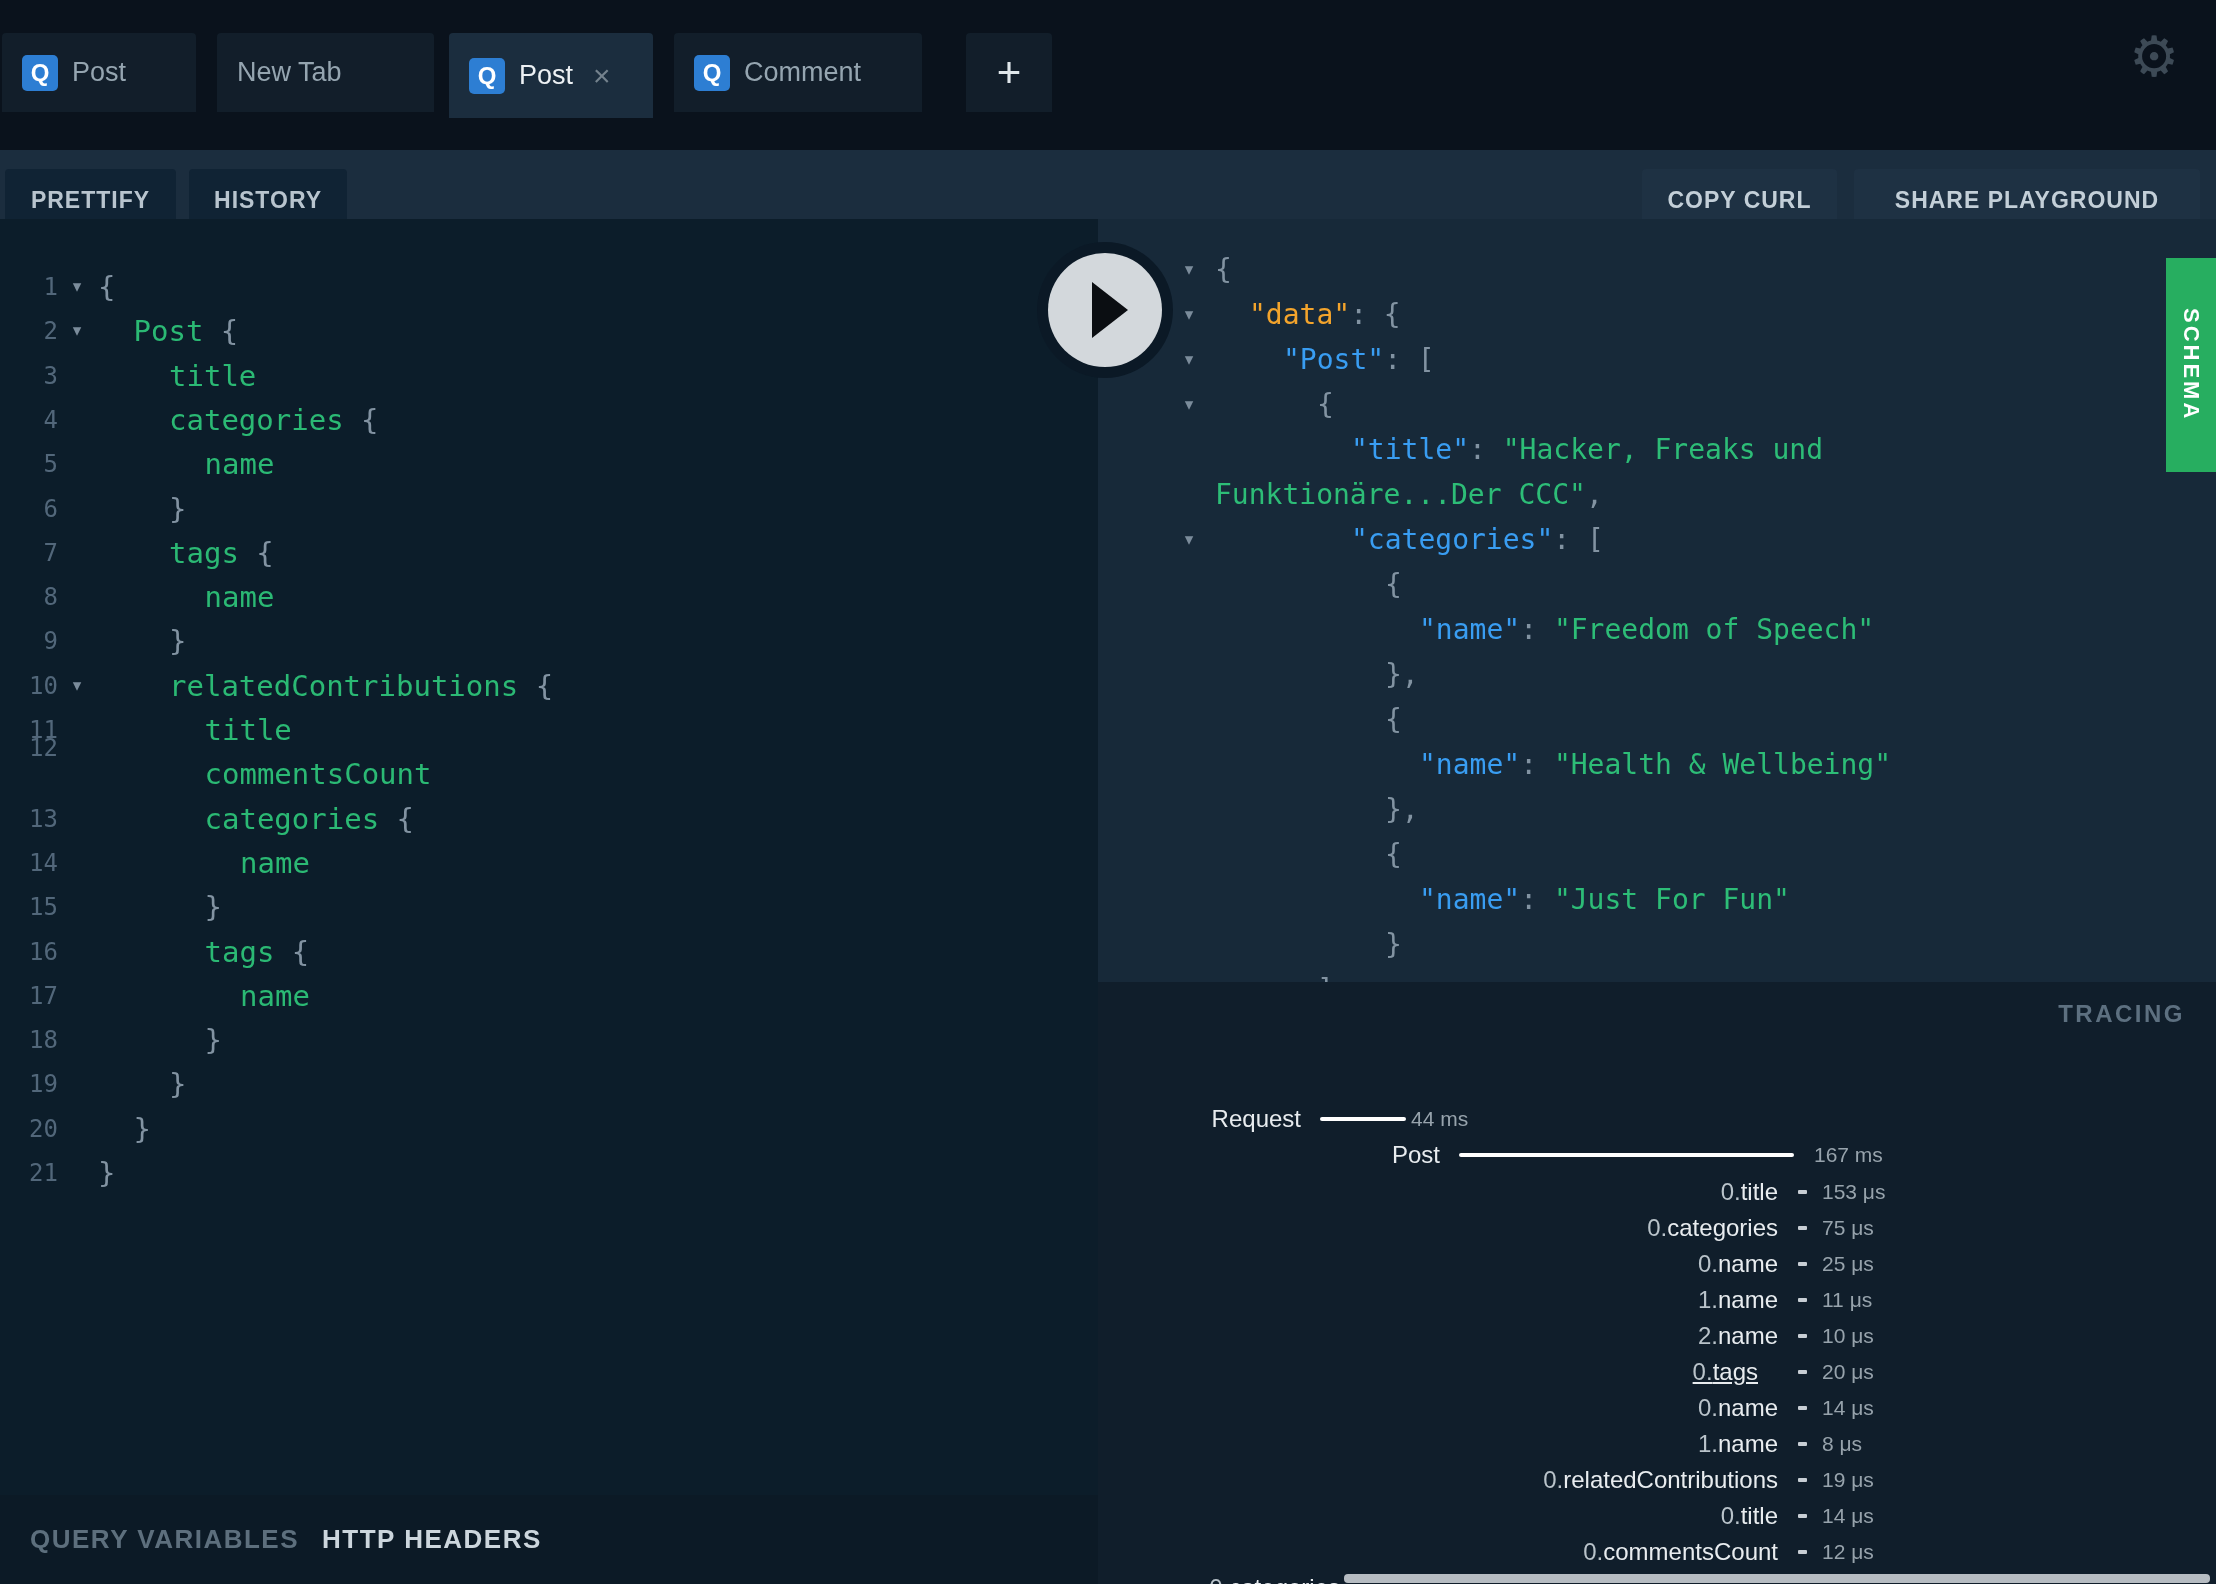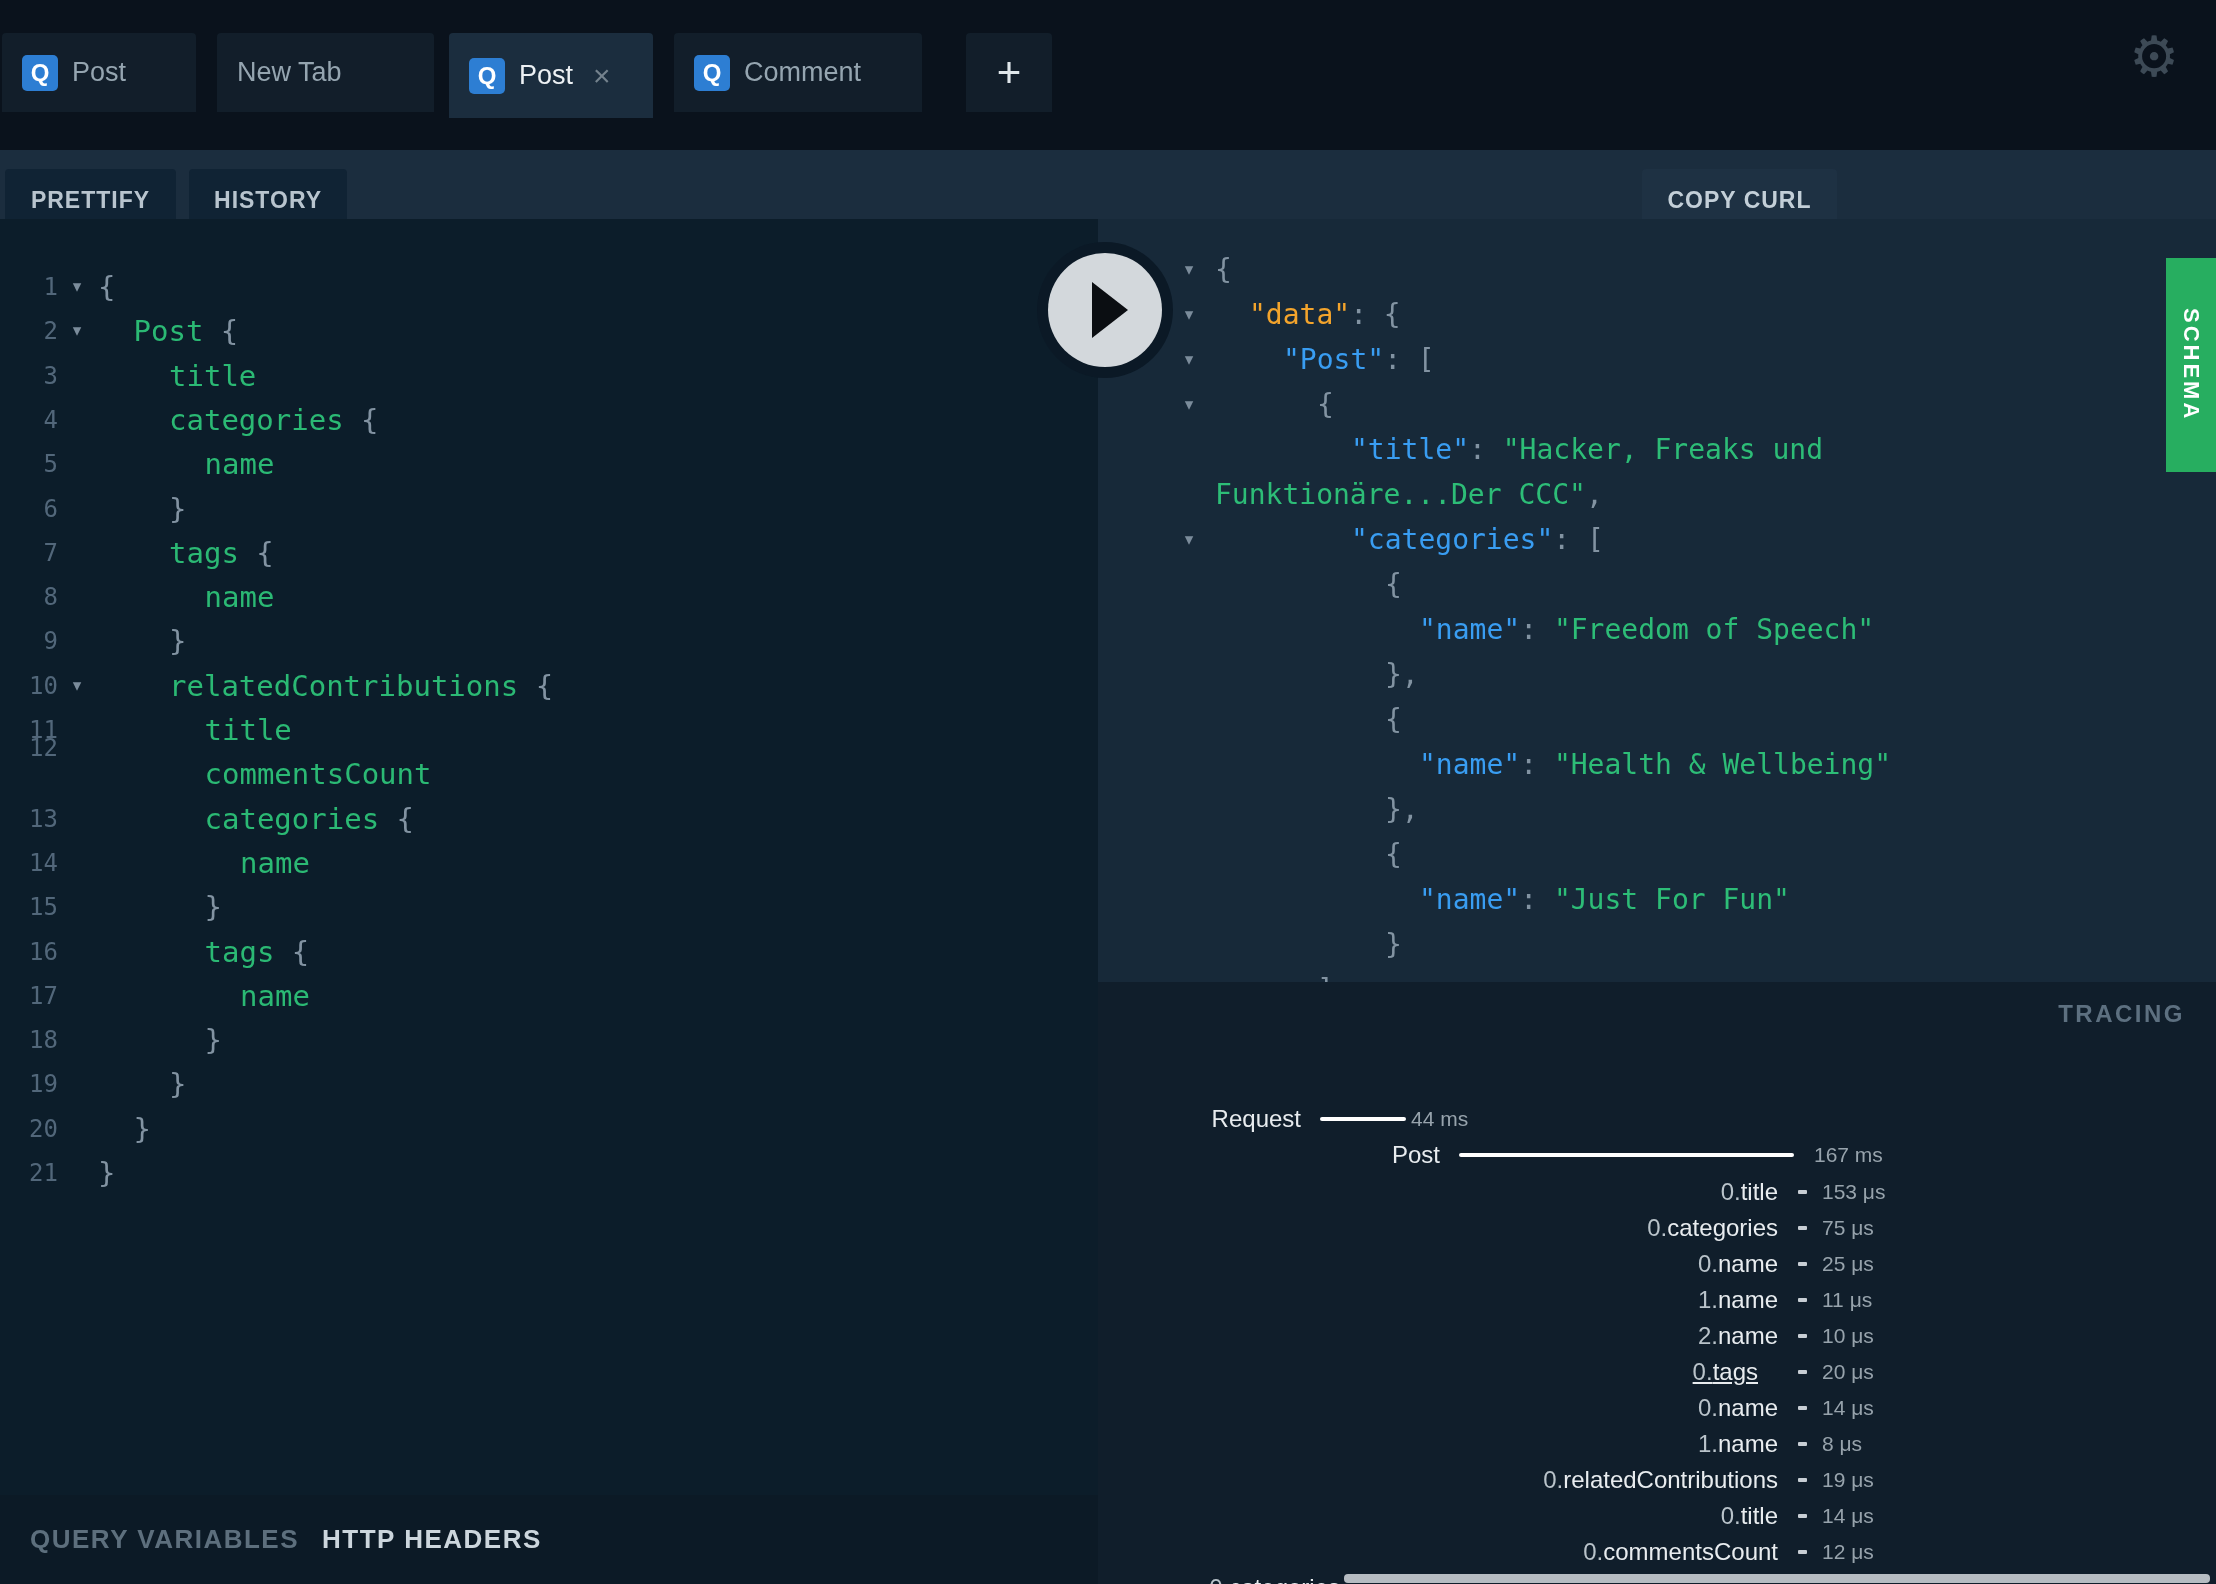--- a/index.html
+++ b/index.html
@@ -110,20 +110,21 @@
     <span>+</span>
   </div>
   <div class="abs" id="gear">⚙</div>
 </div>
 
 <div class="abs" id="toolbar">
   <button class="tbtn" style="left:5px;width:171px;">PRETTIFY</button>
   <button class="tbtn" style="left:189px;width:158px;">HISTORY</button>
   <div class="abs" id="reload">↺</div>
   <button class="tbtn light" style="left:1642px;width:195px;">COPY CURL</button>
+  <button class="tbtn light" style="left:1854px;width:346px;">SHARE PLAYGROUND</button>
 </div>
 
 <div class="abs" id="editor-pane">
     <div class="gutter-num" style="top: 46px;">1</div>
     <div class="fold" style="left: 64px; top: 46px;">▾</div>
     <div class="code-line" style="top: 46px; left: 98px;"><span class="c-punc">{</span></div>
     <div class="gutter-num" style="top: 90.3px;">2</div>
     <div class="fold" style="left: 64px; top: 90.3px;">▾</div>
     <div class="code-line" style="top: 90.3px; left: 133.5px;"><span class="c-field">Post </span><span class="c-punc">{</span></div>
     <div class="gutter-num" style="top: 134.6px;">3</div>

